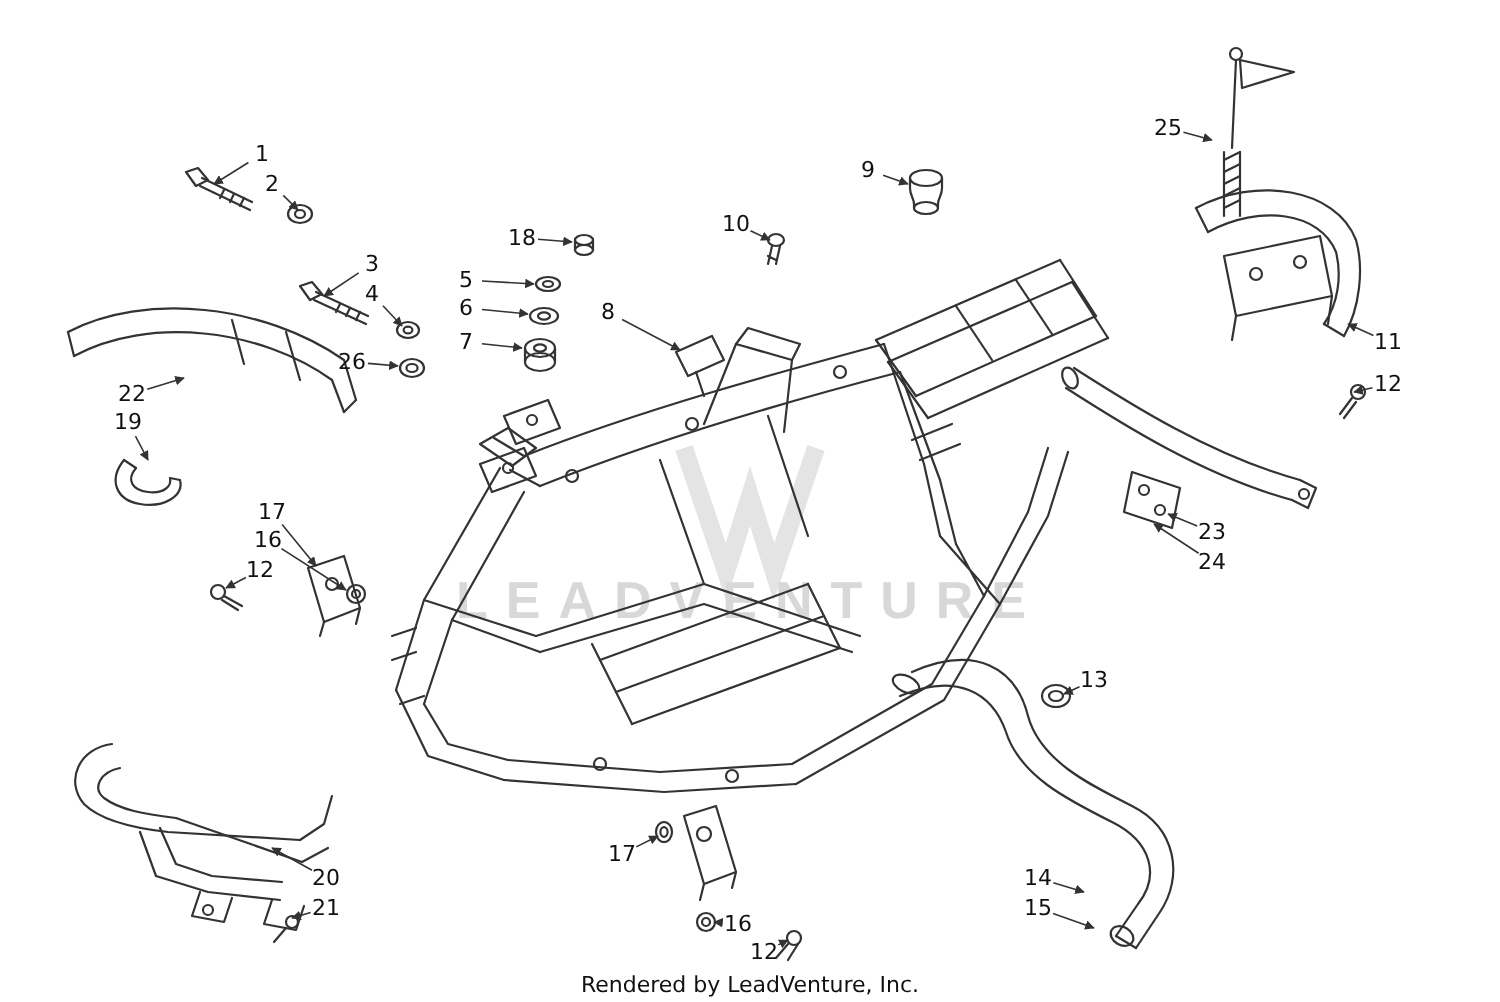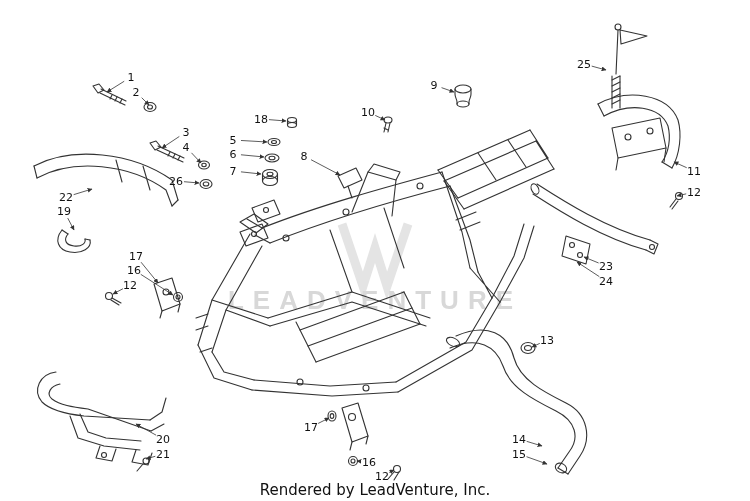--- a/index.html
+++ b/index.html
@@ -6,21 +6,21 @@
   .stage{position:relative;width:750px;height:501px;background:#fff;overflow:hidden;
          font-family:"DejaVu Sans","Liberation Sans",sans-serif;}
   .stage svg{position:absolute;top:0;left:0;display:block;}
   .draw{stroke:#333;stroke-width:1.1;fill:none;stroke-linecap:round;stroke-linejoin:round;}
   .leader{stroke:#333;stroke-width:0.8;fill:none;}
   .callout-num{font-size:11px;fill:#111;text-anchor:middle;dominant-baseline:central;
                font-family:"DejaVu Sans",sans-serif;}
   .wm-mark{stroke:#e4e4e4;stroke-width:9;fill:none;}
   .wm-text{fill:#d8d8d8;font-size:26px;font-weight:bold;letter-spacing:9px;text-anchor:middle;
            font-family:"Liberation Sans",sans-serif;}
-  .footer{position:absolute;left:0;right:0;bottom:2px;text-align:center;font-size:15px;color:#111;}
+  .footer{position:absolute;left:0;right:0;bottom:2px;text-align:center;font-size:11px;color:#111;}
 </style>
 </head>
 <body>
 
 <div class="stage">
 
   <svg id="diagram-svg" width="750" height="501" viewBox="0 0 750 501">
 
     <defs>
       <marker id="arrowhead" markerWidth="6.5" markerHeight="6" refX="5.5" refY="3" orient="auto">

